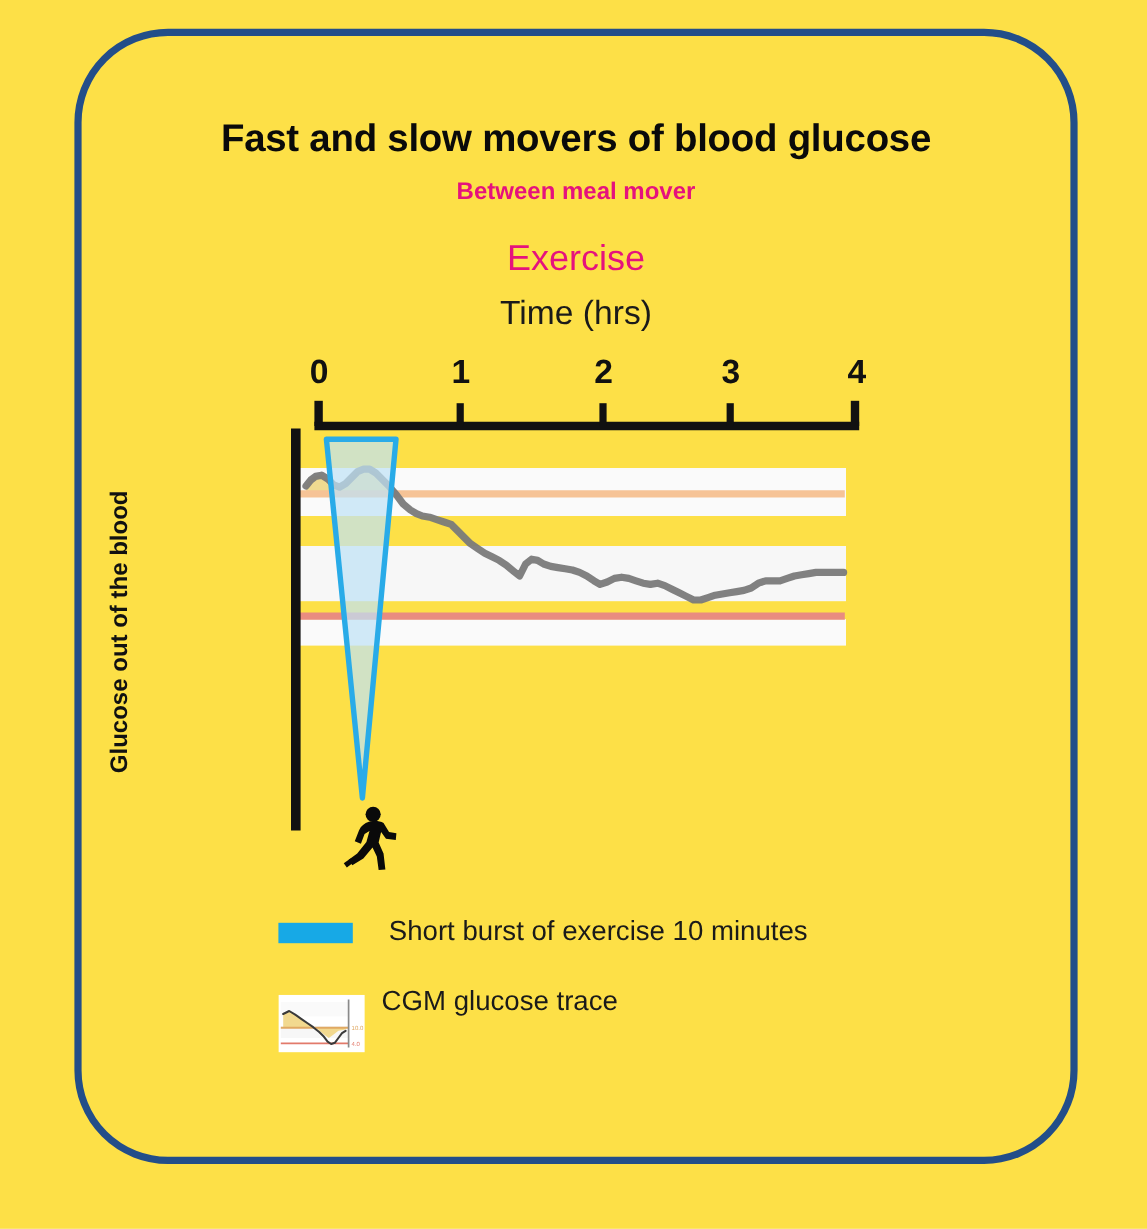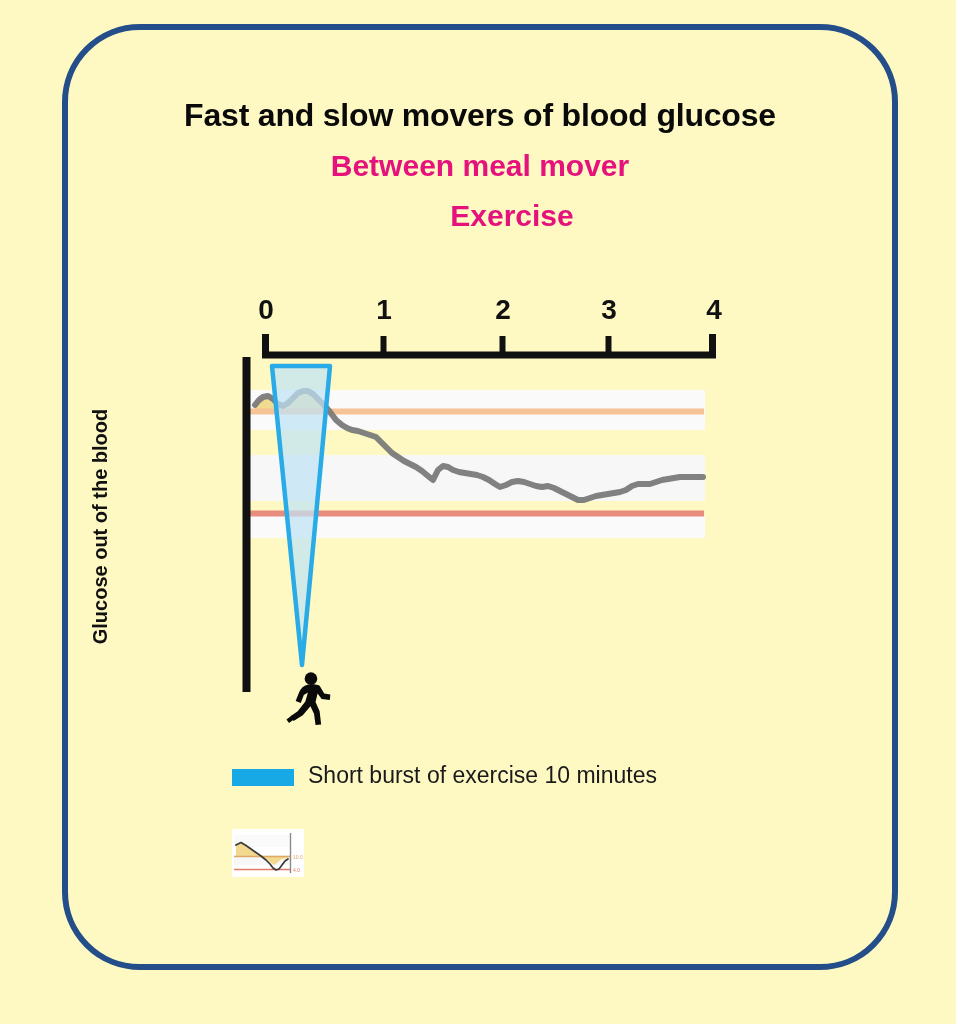--- a/index.html
+++ b/index.html
@@ -13,21 +13,21 @@
     overflow: hidden;
     font-family: "Liberation Sans", sans-serif;
     position: relative;
   }
 
   #slide {
     position: absolute;
     left: 0; top: 0;
     width: 956px;
     height: 1024px;
-    background: #fef9c3;
+    background: #fde047;
   }
 
   
   #frame {
     position: absolute;
     left: 62px;
     top: 24px;
     width: 836px;
     height: 946px;
     border: 6px solid #234E89;
@@ -46,30 +46,29 @@
   }
   #title-main {
     top: 99px;
     font-size: 32px;
     font-weight: bold;
     color: #0a0a0a;
     letter-spacing: -0.2px;
   }
   #title-sub1 {
     top: 150px;
-    font-size: 30px;
+    font-size: 20px;
     font-weight: bold;
     color: #E5127D;
   }
   #title-sub2 {
     top: 200px;
     font-size: 30px;
-    font-weight: bold;
+    font-weight: normal;
     color: #E5127D;
-    padding-left: 32px;
   }
   #axis-title {
     top: 246px;
     font-size: 28px;
     font-weight: normal;
     color: #1a1a1a;
   }
 
   
   #chart {
@@ -108,21 +107,21 @@
   #legend {
     position: absolute;
     left: 232px;
     top: 760px;
     width: 600px;
   }
   .legend-row {
     display: flex;
     align-items: flex-start;
   }
-  #legend-row-exercise { margin-bottom: 28px; }
+  #legend-row-exercise { margin-bottom: 28px; gap: 16px; }
 
   .swatch-exercise {
     width: 62px;
     height: 17px;
     background: #17A9E6;
     margin-top: 9px;
     flex: 0 0 auto;
   }
   .legend-text {
     font-size: 23px;
@@ -141,20 +140,21 @@
 </head>
 <body>
 
 <div id="slide">
 
   <div id="frame"></div>
 
   <div class="title-block" id="title-main">Fast and slow movers of blood  glucose</div>
   <div class="title-block" id="title-sub1">Between meal mover</div>
   <div class="title-block" id="title-sub2">Exercise</div>
+  <div class="title-block" id="axis-title">Time (hrs)</div>
 
   <svg id="chart" viewBox="0 0 956 1024">
     <defs>
       <clipPath id="plotclip">
         <rect x="246" y="358" width="458" height="332"></rect>
       </clipPath>
     </defs>
 
     <g>
       <rect x="250" y="390" width="455" height="40" fill="#FAFAFA"></rect>
@@ -229,18 +229,19 @@
         <path d="M4,16 L10,14 L16,18 L22,22 L28,26 L33,29 L38,33 L42,36 L46,33 L50,30 L56,29 L56,27 L4,27 Z" fill="#F2D98F"></path>
         <line x1="2" y1="27.5" x2="58" y2="27.5" stroke="#E0A963" stroke-width="1.6"></line>
         <line x1="2" y1="40.5" x2="58" y2="40.5" stroke="#E27A6B" stroke-width="1.6"></line>
         <path d="M4,16 L9,13.5 L14,16.5 L19,20 L24,23.5 L29,27 L34,31 L38,35
                  L41,39 L44,41 L47,40 L50,36 L53,32 L56,30" fill="none" stroke="#3a3a3a" stroke-width="1.7" stroke-linecap="round" stroke-linejoin="round"></path>
         <line x1="58.5" y1="4" x2="58.5" y2="44" stroke="#8a8a8a" stroke-width="1.4"></line>
         <text x="61" y="29.5" font-family="'Liberation Sans',sans-serif" font-size="5" fill="#E0A963">10.0</text>
         <text x="61" y="42.5" font-family="'Liberation Sans',sans-serif" font-size="5" fill="#E27A6B">4.0</text>
       </svg>
       <div class="legend-text">
+        <div>CGM glucose trace</div>
       </div>
     </div>
 
   </div>
 
 </div>
 
 </body></html>

